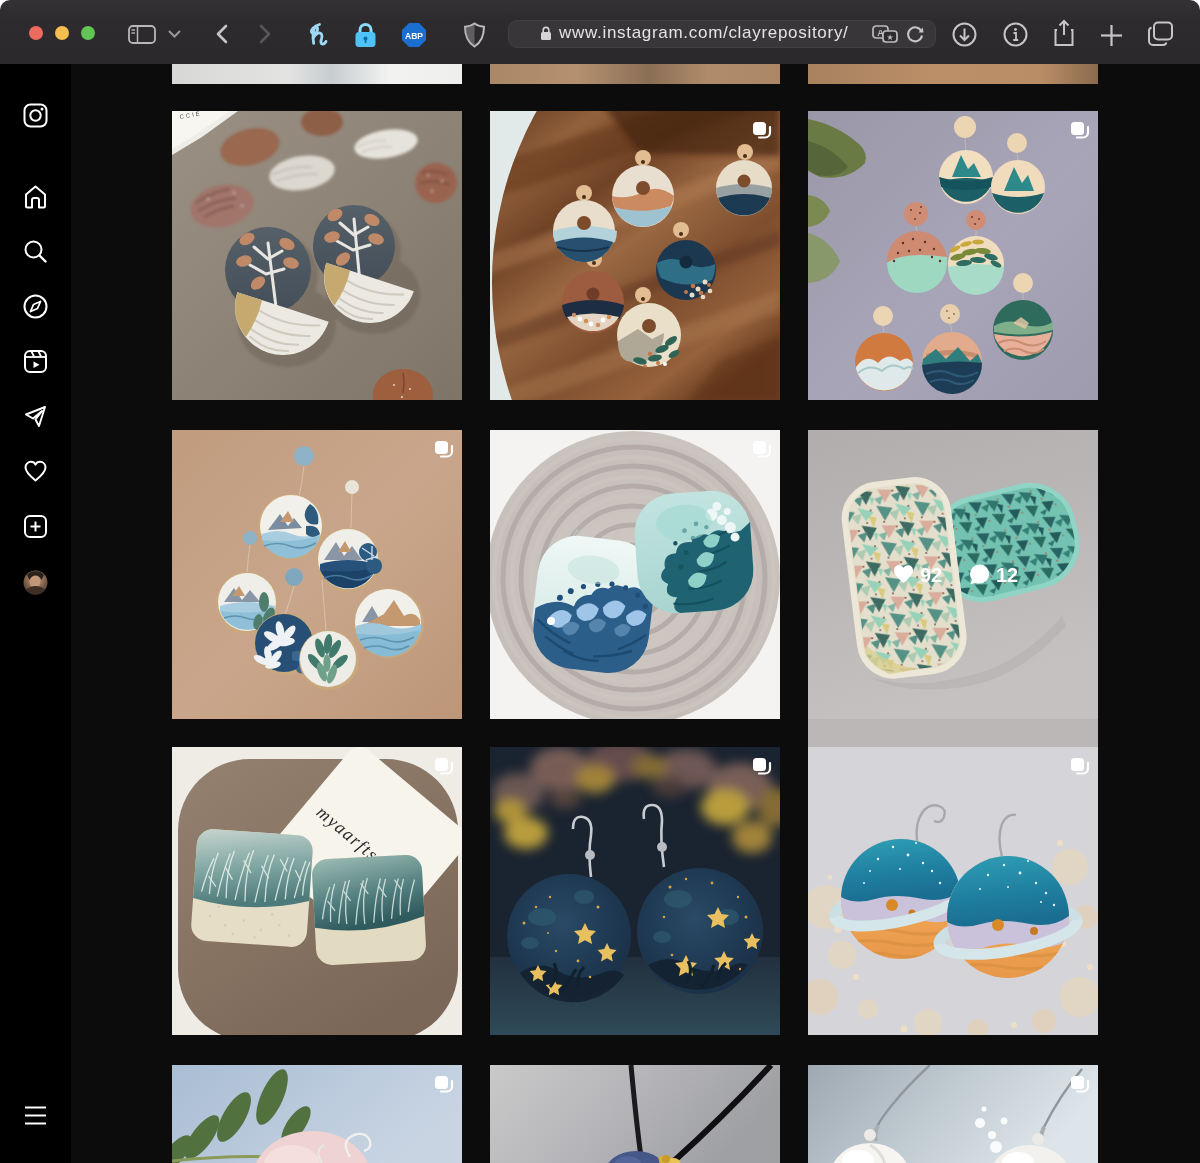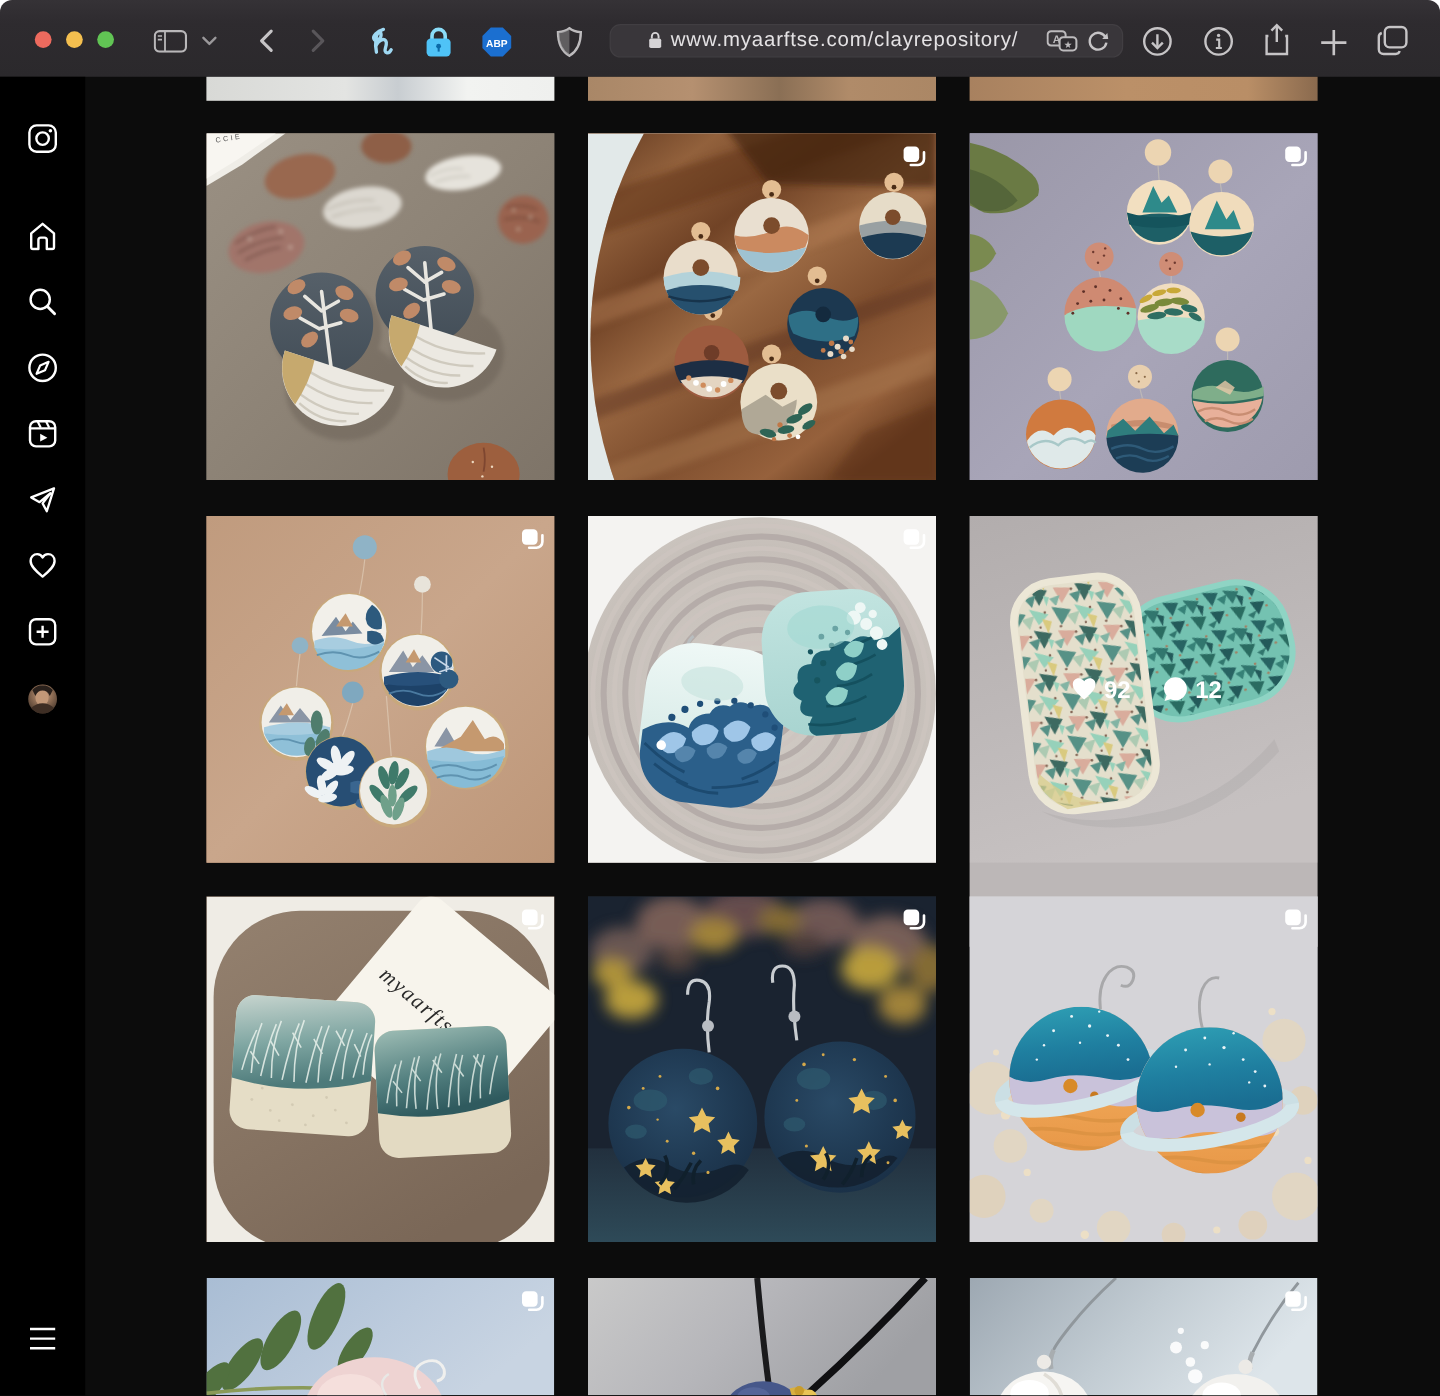--- a/index.html
+++ b/index.html
@@ -58,21 +58,21 @@
 
   <svg class="abs" style="left:463px;top:22px" width="23" height="26" viewBox="0 0 23 26">
     <path d="M11.5 1.5 C14 3.5 17.5 4.5 21 4.8 C21 13 18 20.5 11.5 24.5 C5 20.5 2 13 2 4.8 C5.5 4.5 9 3.5 11.5 1.5 Z" fill="none" stroke="#bdbbbd" stroke-width="2"></path>
     <path d="M11.5 2 C9 4 5.7 4.8 2.3 5 C2.3 13 5.2 20.3 11.5 24.2 Z" fill="#8a888a" opacity="0.55"></path>
   </svg>
   <div id="urlbar"></div>
   <svg class="abs" style="left:540px;top:26px" width="12" height="15" viewBox="0 0 12 15">
     <rect x="1" y="6" width="10" height="8" rx="1.5" fill="#d6d4d6"></rect>
     <path d="M3.2 6 V4.2 a2.8 2.8 0 0 1 5.6 0 V6" fill="none" stroke="#d6d4d6" stroke-width="1.6"></path>
   </svg>
-  <div id="urltext">www.myaarftse.com/clayrepository/</div>
+  <div id="urltext">www.instagram.com/clayrepository/</div>
 
   <svg class="abs" style="left:872px;top:25px" width="28" height="20" viewBox="0 0 28 20">
     <rect x="1" y="1" width="15" height="12" rx="3" fill="none" stroke="#bdbbbd" stroke-width="1.7"></rect>
     <text x="8.5" y="10.5" font-size="9" fill="#bdbbbd" text-anchor="middle" font-weight="bold">A</text>
     <rect x="11" y="6" width="14" height="11" rx="3" fill="#2e2b2f" stroke="#bdbbbd" stroke-width="1.7"></rect>
     <text x="18" y="14.8" font-size="8" fill="#bdbbbd" text-anchor="middle">★</text>
   </svg>
 
   <svg class="abs" style="left:905px;top:25px" width="20" height="20" viewBox="0 0 20 20">
     <path d="M16.5 6.5 A7 7 0 1 0 17 10.5" fill="none" stroke="#c6c4c6" stroke-width="2"></path>

